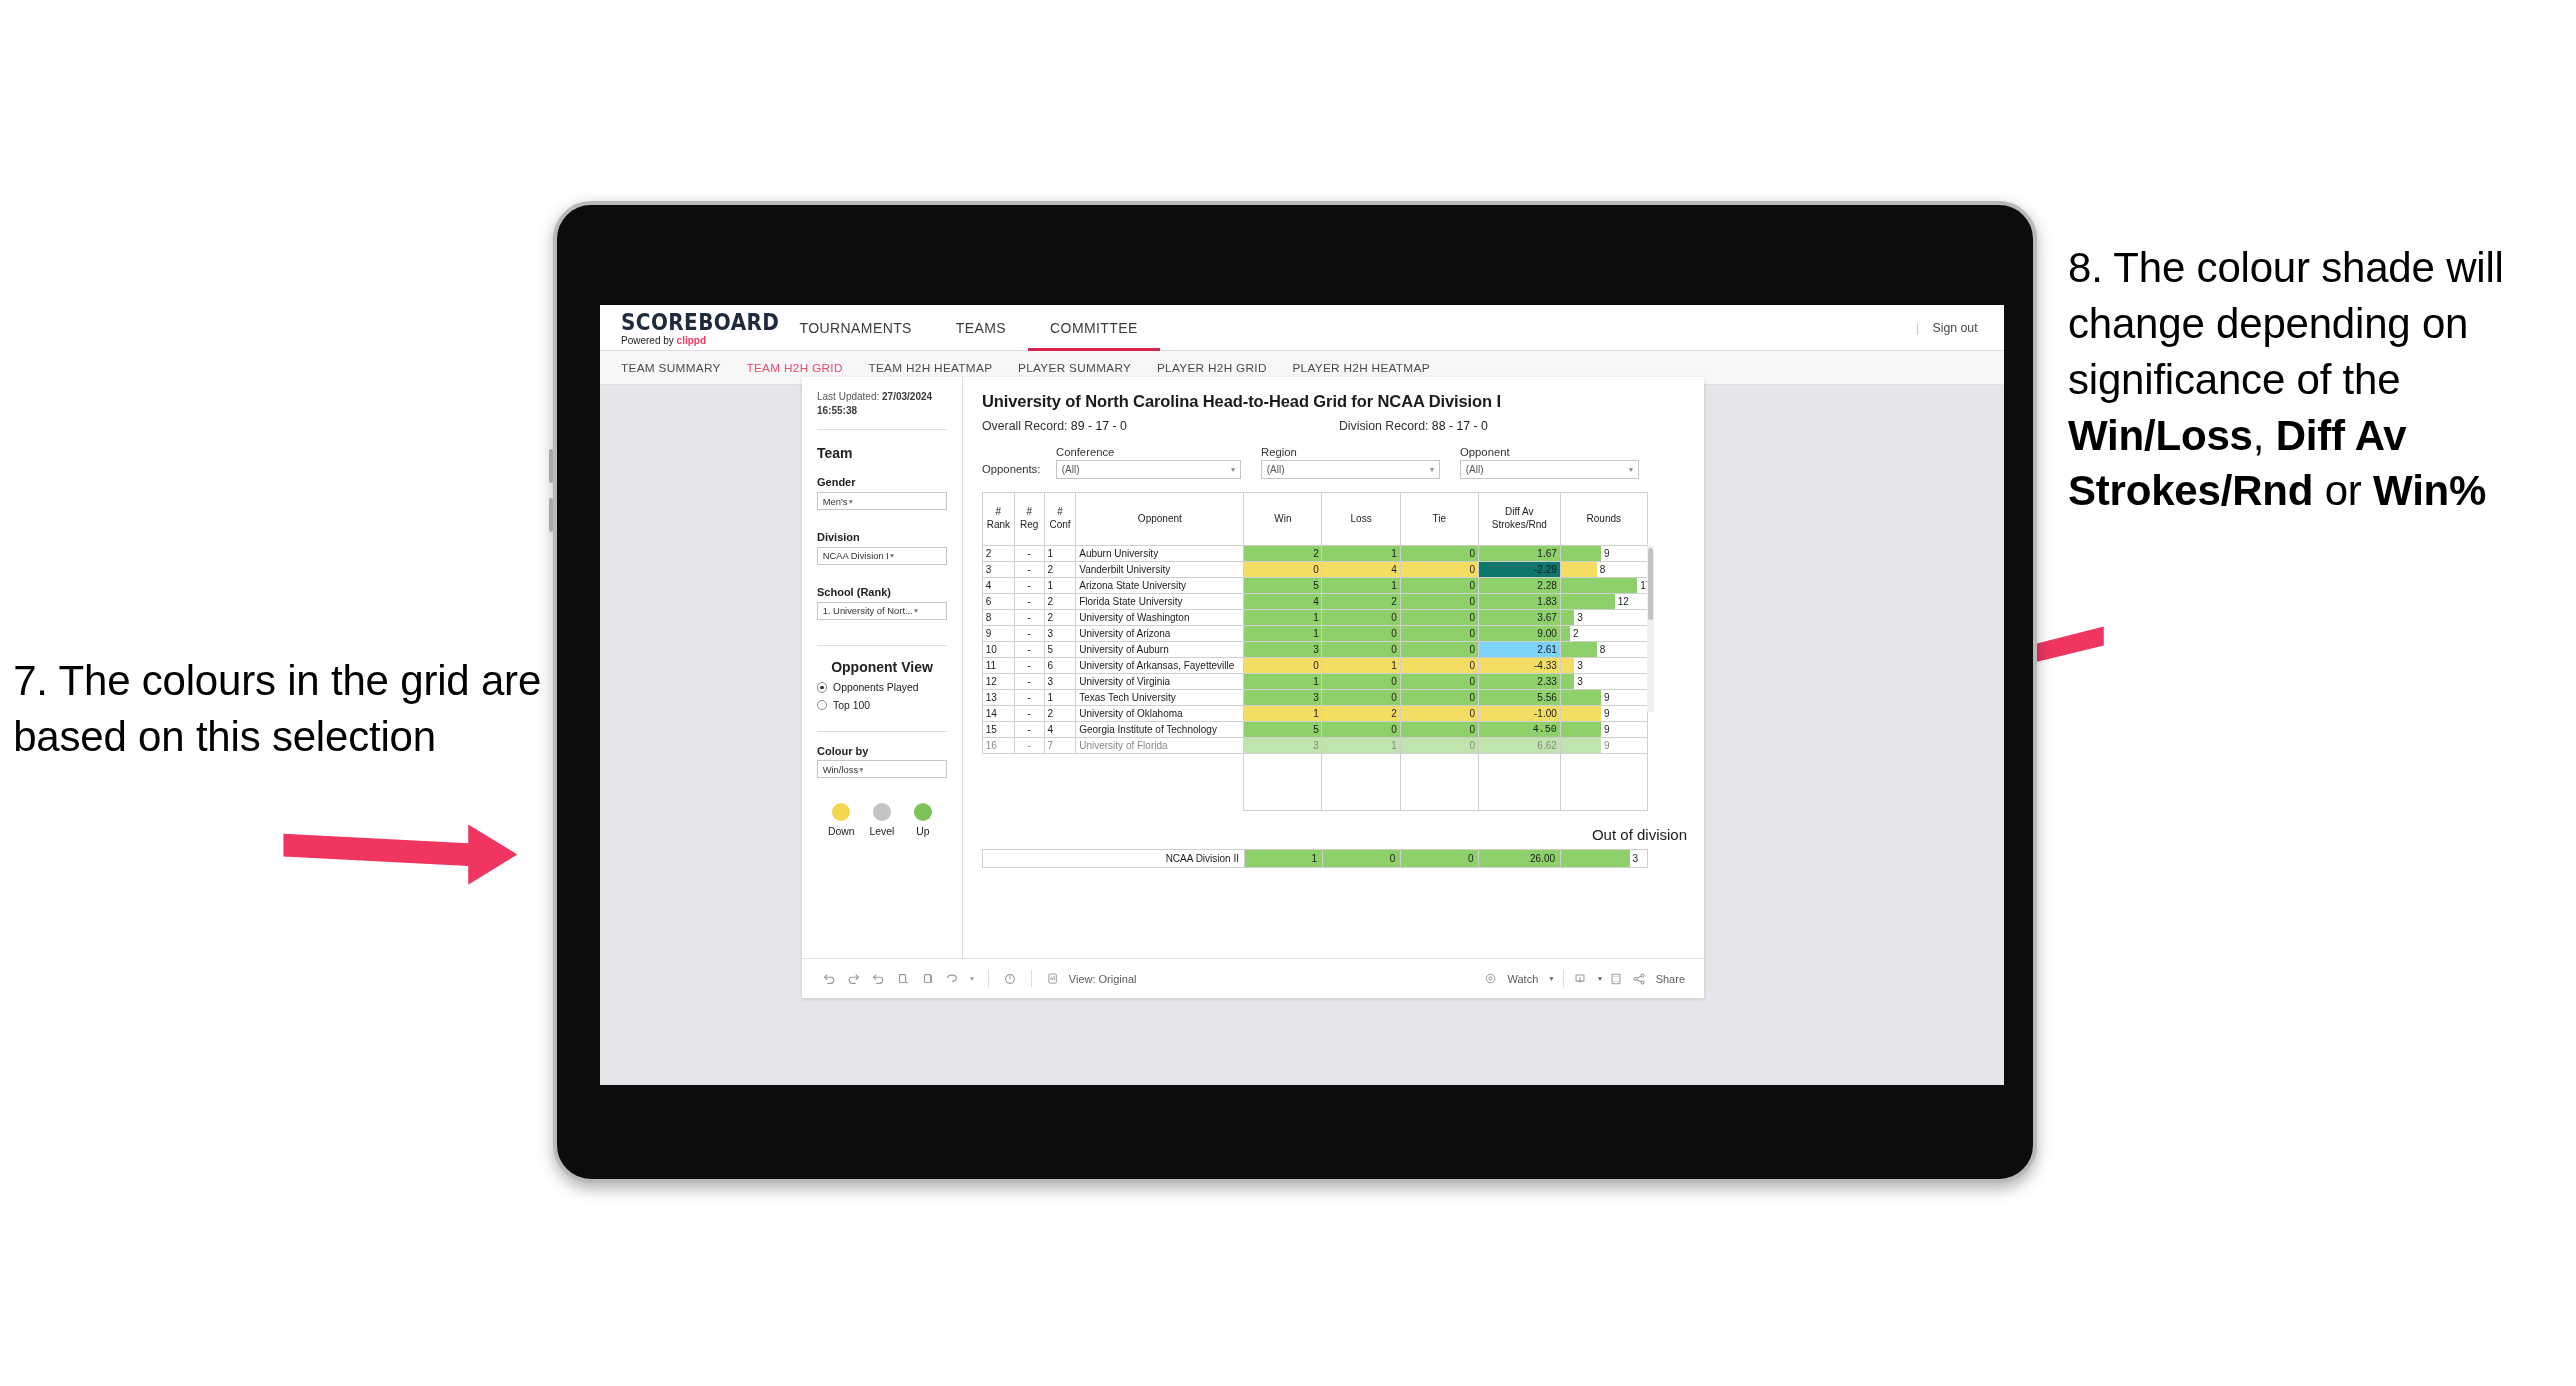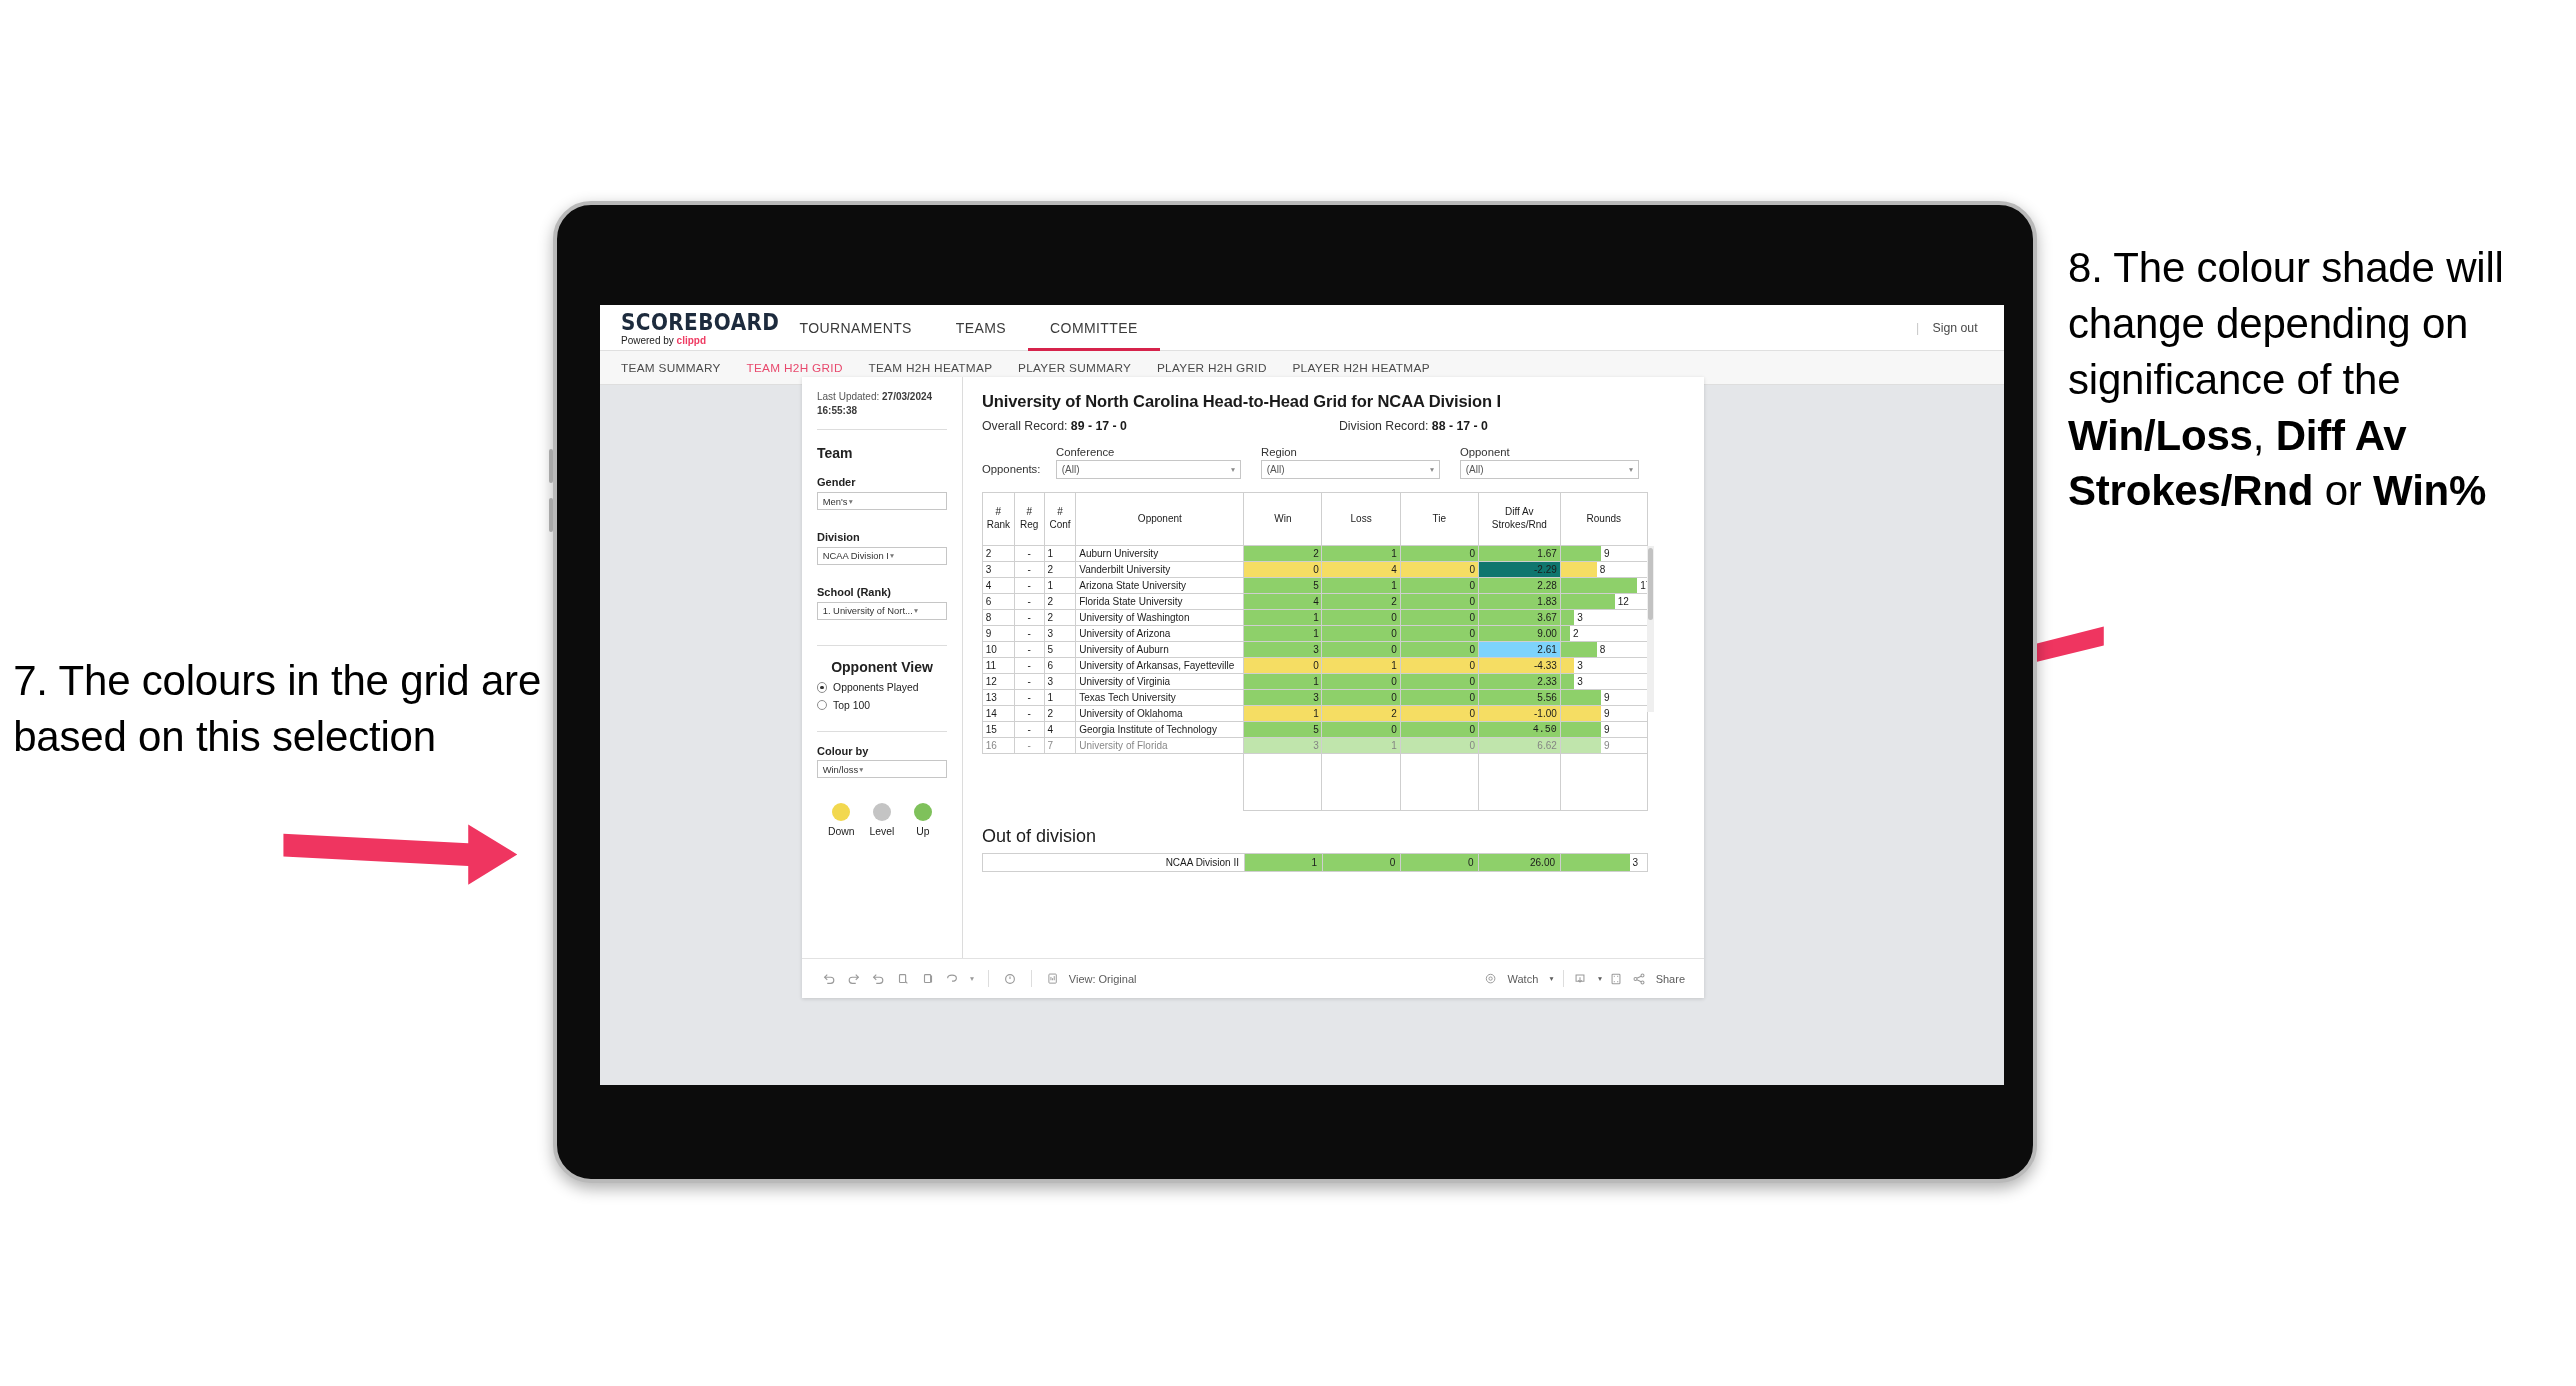--- a/index.html
+++ b/index.html
@@ -122,21 +122,21 @@
   #legend { display:flex; justify-content:space-between; margin: 24.6px 3.8px 0 3.8px; }
   .lg { text-align:center; width:43px; }
   .lg .dot { width:18px; height:18px; border-radius:50%; margin: 0 auto 4.7px auto; }
   .lg .cap { font-size:10.4px; color:#222; }
 
   
   #main { flex:1; min-width:0; padding: 15px 17px 0 19px; }
   #viz-title { font-size:16.5px; font-weight:700; color:#1b1b1b; letter-spacing:-0.1px; }
   #records { display:flex; margin-top:7.6px; font-size:12.3px; color:#333; }
   #records .rec { font-weight:400; }
-  #records .rec b { font-weight:700; color:#1b1b1b; }
+  #records .rec b { font-weight:400; color:#1b1b1b; }
   #records .rec:nth-child(2) { margin-left: 212px; }
 
   #opp-filters { display:flex; align-items:flex-end; margin-top: 13.2px; }
   #opp-filters .opp-lab { font-size:11.3px; color:#333; padding-bottom:3.8px; width: 74px; flex:none;}
   .ff { margin-right: 20px; }
   .ff .cap { font-size:11.3px; color:#333; margin-bottom:1.9px; }
   .ff .box {
     height: 19px; border:0.9px solid #c6c6c6; background:#fff;
     display:flex; align-items:center; justify-content:space-between;
     padding: 0 3.8px 0 4.7px; font-size:10px; color:#555;
@@ -177,21 +177,21 @@
                    font-size:10px; color:#1b1b1b; padding-left:2.8px; }
 
   tr.blankrow td { height: 57px; border-top:0.9px solid #cfcfcf; }
   tr.blankrow td.nb { border-left:none; border-right:none; border-bottom:none; }
 
   #scroller {
     position:absolute; right: 0px; top:0; width:6.6px; bottom:0; background:#efefef;
   }
   #scroller .thumb { position:absolute; left:0.9px; width:4.7px; top:1.9px; height:72px; background:#c2c2c2; border-radius:2.8px;}
 
-  #ood-title { font-size:18px; color:#1b1b1b; margin-top: 15px; }
+  #ood-title { font-size:15px; color:#1b1b1b; margin-top: 15px; text-align: right; }
   table.ood { border-collapse:collapse; margin-top:6.6px; table-layout:fixed; width:666px; }
   table.ood td { border:0.9px solid #cfcfcf; font-size:10px; height:18px; padding:0 4.7px; color:#1b1b1b;}
 
   
   #toolbar {
     height: 40px; border-top:0.9px solid #e2e2e2; display:flex; align-items:center;
     padding: 0 19px 0 15px; background:#fff; color:#8b8b8b; font-size:11px; gap:0;
   }
   .tb-ico { width:24.6px; display:flex; justify-content:center; align-items:center; }
   .tb-ico svg { display:block; }

